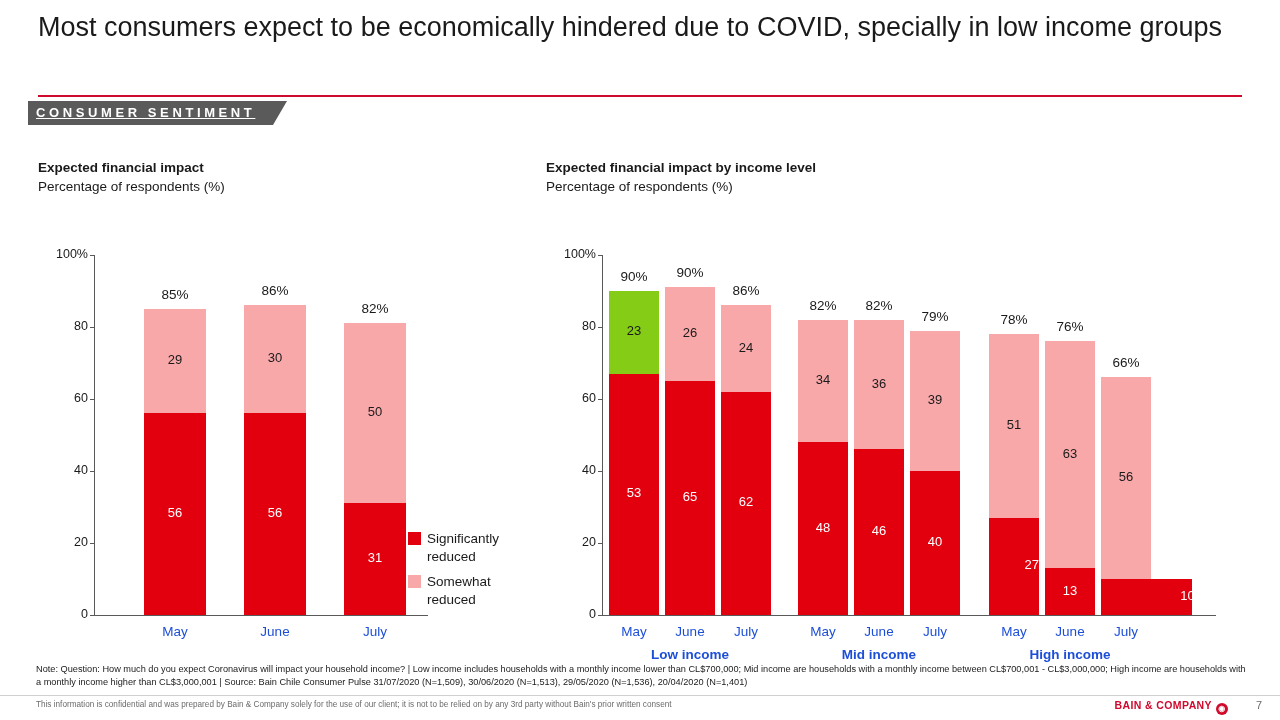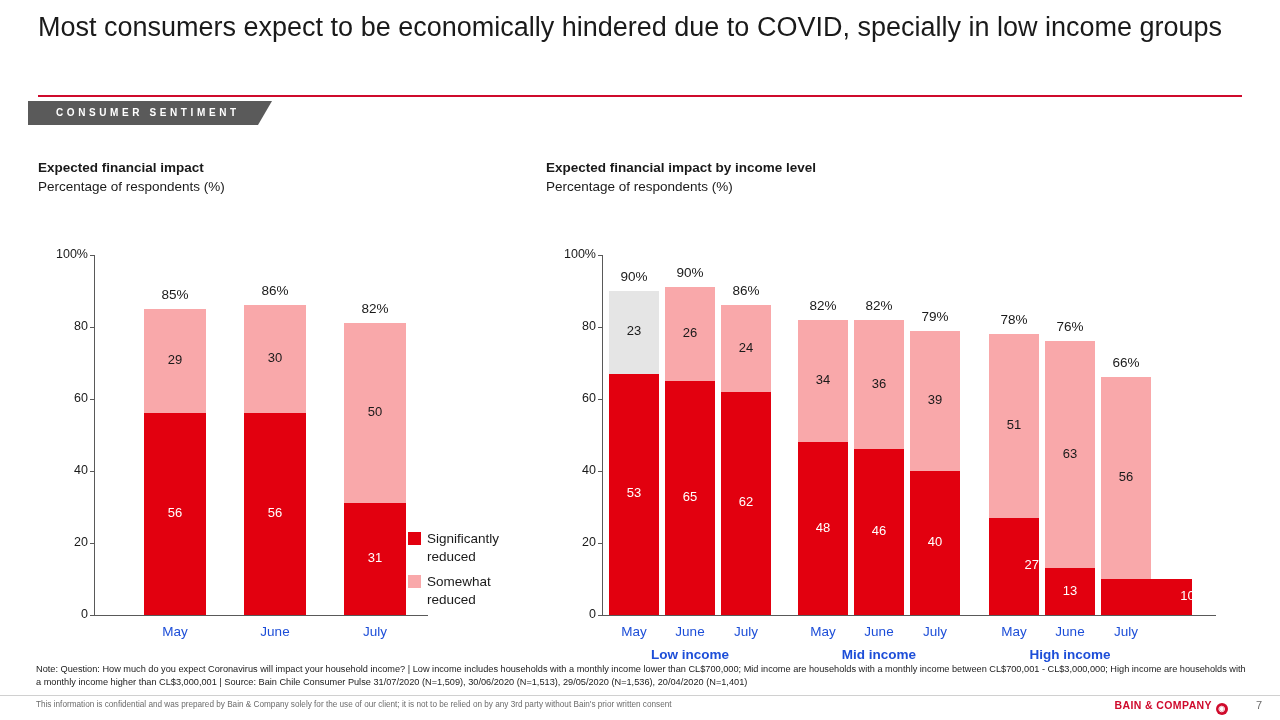--- a/index.html
+++ b/index.html
@@ -17,22 +17,22 @@
   }
   .title-rule {
     position:absolute; left:38px; top:95px; width:1204px; height:2px; background:#cf0a2c;
   }
   .kicker-wrap {
     position:absolute; left:28px; top:101px; height:24px;
   }
   .kicker {
     position:relative;
     background:#5a5a5a; color:#ffffff;
-    font-size:10px; font-weight:bold; letter-spacing:3.6px;
-    padding:5px 18px 5px 28px; display:inline-block; height:14px; line-height:14px;
+    font-size:13px; font-weight:bold; letter-spacing:3.6px;
+    padding:5px 18px 5px 8px; display:inline-block; height:14px; line-height:14px;text-decoration:underline;
   }
   .kicker-tail {
     position:absolute; left:100%; top:0; width:0; height:0;
     border-top:24px solid #5a5a5a; border-right:14px solid transparent;
   }
   .panel-head { position:absolute; }
   .panel-head .h1 { font-size:13.5px; font-weight:bold; color:#1a1a1a; }
   .panel-head .h2 { font-size:13.5px; font-weight:400; color:#1a1a1a; margin-top:4px;}
   .chart { position:absolute; }
   .axis-line { position:absolute; background:#595959; }
@@ -149,21 +149,21 @@
     <div class="axis-line" style="left: 52px; top: 223px; width: 4px; height: 1px;"></div>
     <div class="ytick" style="left: 6px; top: 143px; width: 44px;">60</div>
     <div class="axis-line" style="left: 52px; top: 151px; width: 4px; height: 1px;"></div>
     <div class="ytick" style="left: 6px; top: 71px; width: 44px;">80</div>
     <div class="axis-line" style="left: 52px; top: 79px; width: 4px; height: 1px;"></div>
     <div class="ytick" style="left: 6px; top: -1px; width: 44px;">100%</div>
     <div class="axis-line" style="left: 52px; top: 7px; width: 4px; height: 1px;"></div>
     <div class="bar seg-sig" style="left: 63px; top: 125.8px; width: 50px; height: 241.2px; background: rgb(226, 0, 15);">
       <div class="seg-label" style="top: 111.6px;">53</div>
     </div>
-    <div class="bar seg-som" style="left: 63px; top: 43px; width: 50px; height: 82.8px; background: #e5e5e5;">
+    <div class="bar seg-som" style="left: 63px; top: 43px; width: 50px; height: 82.8px; background: #84cc16;">
       <div class="seg-label dark" style="top: 32.4px;">23</div>
     </div>
     <div class="total-label" style="left: 57px; top: 21px; width: 62px;">90%</div>
     <div class="cat-label" style="left: 53px; top: 376px; width: 70px;">May</div>
     <div class="bar seg-sig" style="left: 119px; top: 133px; width: 50px; height: 234px; background: rgb(226, 0, 15);">
       <div class="seg-label" style="top: 108px;">65</div>
     </div>
     <div class="bar seg-som" style="left: 119px; top: 39.4px; width: 50px; height: 93.6px; background: rgb(249, 168, 170);">
       <div class="seg-label dark" style="top: 37.8px;">26</div>
     </div>

